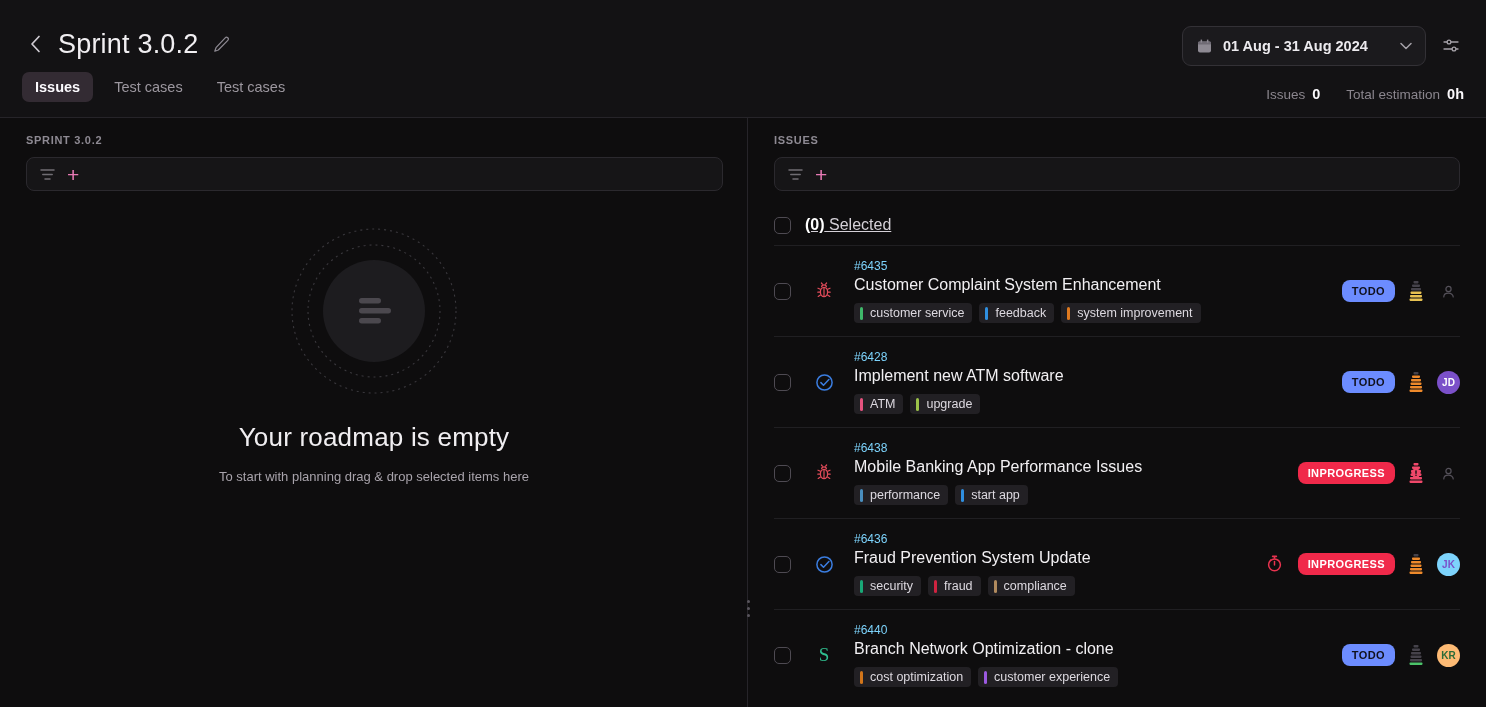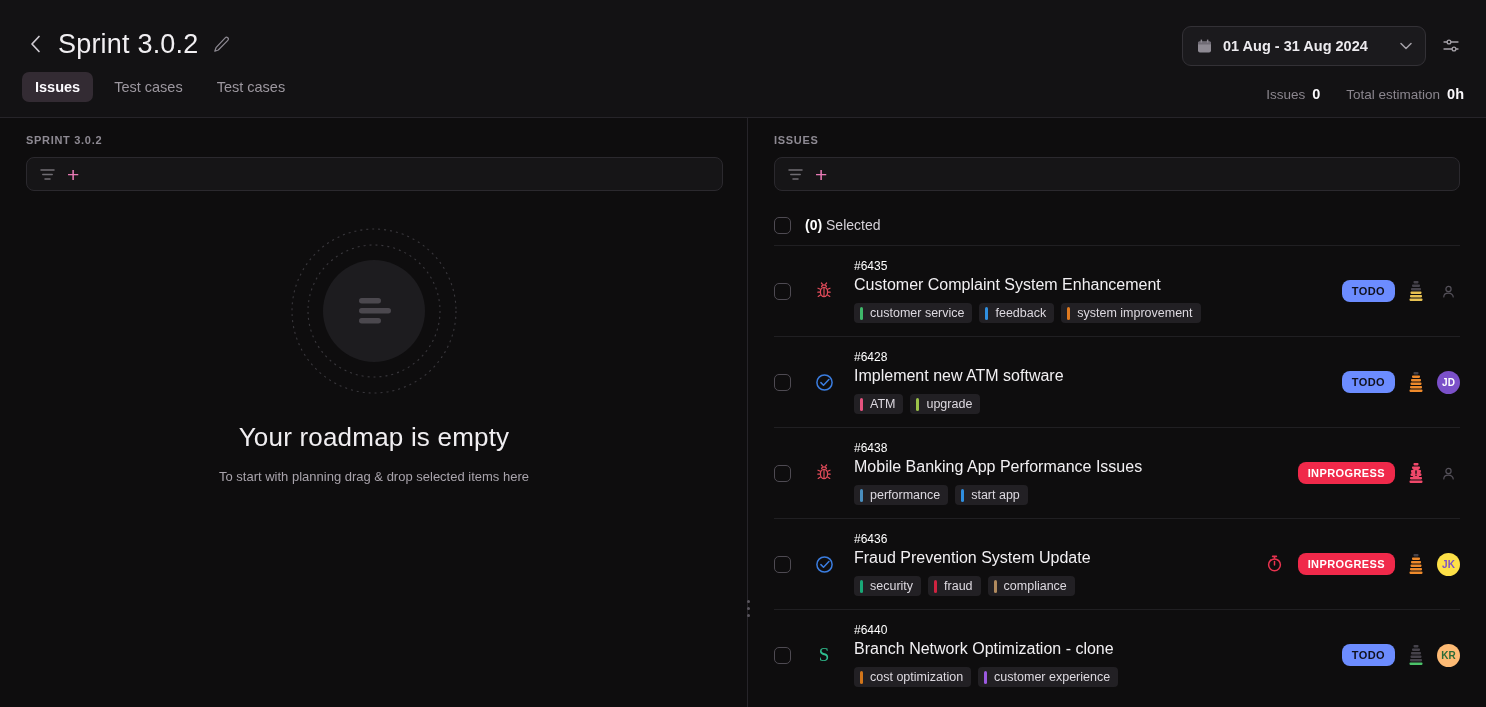--- a/index.html
+++ b/index.html
@@ -145,37 +145,37 @@
   
   .select-row {
     display: flex; align-items: center; gap: 14px;
     padding: 0 26px; height: 40px; margin-top: 14px;
   }
   .cbox {
     width: 17px; height: 17px; border: 1.6px solid #4e4a52;
     border-radius: 5px; background: transparent; cursor: pointer;
     flex: none;
   }
-  .sel-text { font-size: 14px; color: #d5d1d8; }
+  .sel-text { font-size: 16px; color: #d5d1d8; text-decoration: underline; }
   .sel-text b { color: #fff; }
 
   .issue-list { padding: 0 26px; }
   .issue-row {
     display: flex; align-items: center;
     border-top: 1px solid #201f22;
     padding: 13px 0; min-height: 80px;
   }
   .issue-row:first-child { border-top: 1px solid #201f22; }
   .issue-row .cbox { margin-right: 22px; }
   .type-icon {
     width: 22px; height: 22px; flex: none; margin-right: 19px;
     display: flex; align-items: center; justify-content: center;
   }
   .issue-main { flex: 1; min-width: 0; }
-  .issue-key { font-size: 12px; color: #ffffff; margin-bottom: 3px; }
+  .issue-key { font-size: 12px; color: #7dd3fc; margin-bottom: 3px; }
   .issue-title {
     font-size: 16px; color: #f2f0f3; font-weight: 400;
     margin-bottom: 9px; white-space: nowrap;
   }
   .tag-list { display: flex; gap: 7px; flex-wrap: wrap; }
   .tag {
     display: flex; align-items: center;
     background: #222024; border-radius: 4px;
     font-size: 12.5px; color: #ddd9e0;
     padding: 3px 8px 3px 0; cursor: pointer;
@@ -474,21 +474,21 @@
             </span>
             <span class="status-badge" style="background: rgb(240, 41, 74); color: rgb(255, 255, 255);">INPROGRESS</span>
             <svg class="prio" viewBox="0 0 16 24">
               <rect x="5.5" y="2" width="5" height="2.4" rx="0.8" fill="#45424a"></rect>
               <rect x="4" y="5.5" width="8" height="2.4" rx="0.8" fill="#ef8a2b"></rect>
               <rect x="3" y="9" width="10" height="2.4" rx="0.8" fill="#ef8a2b"></rect>
               <rect x="2.5" y="12.5" width="11" height="2.4" rx="0.8" fill="#ef8a2b"></rect>
               <rect x="2" y="16" width="12" height="2.4" rx="0.8" fill="#ef8a2b"></rect>
               <rect x="1.5" y="19.5" width="13" height="2.4" rx="0.8" fill="#ef8a2b"></rect>
             </svg>
-            <div class="avatar" style="background: #fde047; color: rgb(123, 80, 201);">JK</div>
+            <div class="avatar" style="background: #7dd3fc; color: rgb(123, 80, 201);">JK</div>
           </div>
         </div>
         <div class="issue-row">
           <div class="cbox"></div>
           <div class="type-icon">
             <span style="color:#2fbf8f;font-size:19px;font-weight:500;font-family:'Liberation Serif',serif;">S</span>
           </div>
           <div class="issue-main">
             <div class="issue-key">#6440</div>
             <div class="issue-title">Branch Network Optimization - clone</div>

